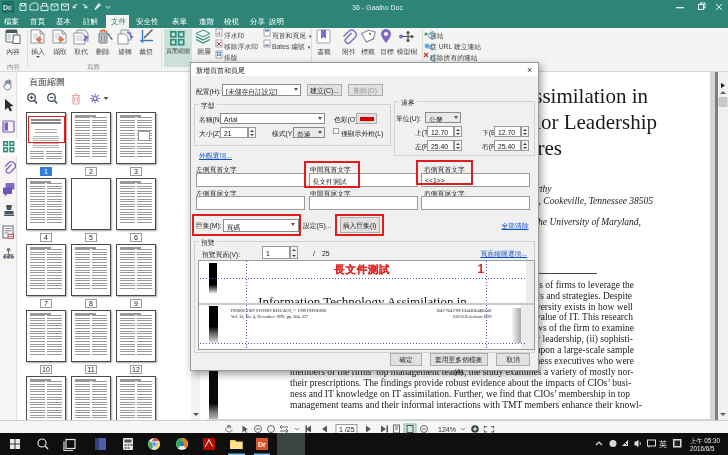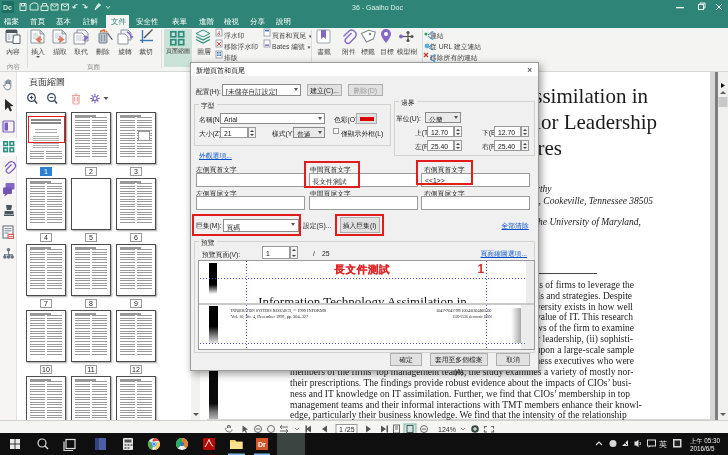--- a/index.html
+++ b/index.html
@@ -80,21 +80,21 @@
   <span class="tab cn" style="left:4px">檔案</span>
   <span class="tab cn" style="left:30px">首頁</span>
   <span class="tab cn" style="left:56px">基本</span>
   <span class="tab cn" style="left:83px">註解</span>
   <span class="tab cn" style="left:111px;color:#2e8577">文件</span>
   <span class="tab cn" style="left:136px">安全性</span>
   <span class="tab cn" style="left:172px">表單</span>
   <span class="tab cn" style="left:199px">進階</span>
   <span class="tab cn" style="left:224px">檢視</span>
   <span class="tab cn" style="left:250px">分享</span>
-  <span class="tab cn" style="left:276px">說明</span>
+  <span class="tab cn" style="left:269px">說明</span>
 </div>
 
 <div class="abs" id="ribbon">
   <div class="rbtn" style="left:2px;width:22px">
       <div class="rlabel cn">內容</div>
     </div>
   <div class="rsep" style="left:27px"></div>
   <div class="rbtn" style="left:27px;width:22px">
       <div class="rlabel cn">插入</div>
       <div style="position:absolute;top:26.5px;left:9px;border-left:2px solid transparent;border-right:2px solid transparent;border-top:2.5px solid #555"></div>
@@ -526,21 +526,20 @@
   <div class="abs" style="right:82px;top:240px;font-size:9.5px;white-space:nowrap">business value of IT. This research</div>
   <div class="abs" style="right:81px;top:251px;font-size:9.5px;white-space:nowrap">knowledge-based views of the firm to examine</div>
   <div class="abs" style="right:82px;top:262px;font-size:9.5px;white-space:nowrap">the quality of senior leadership, (ii) sophisti-</div>
   <div class="abs" style="right:81px;top:273px;font-size:9.5px;white-space:nowrap">drawing upon a large-scale sample</div>
   <div class="abs" style="right:81px;top:284px;font-size:9.5px;white-space:nowrap">senior business executives who were</div>
 
   <div class="abs" style="left:83px;top:295px;font-size:9.5px;white-space:nowrap">members of the firms’ top management teams, the study examines a variety of mostly nor-</div>
   <div class="abs" style="left:83px;top:306px;font-size:9.5px;white-space:nowrap">their prescriptions. The findings provide robust evidence about the impacts of CIOs’ busi-</div>
   <div class="abs" style="left:83px;top:316.5px;font-size:9.5px;white-space:nowrap">ness and IT knowledge on IT assimilation. Further, we find that CIOs’ membership in top</div>
   <div class="abs" style="left:83px;top:327.5px;font-size:9.5px;white-space:nowrap">management teams and their informal interactions with TMT members enhance their knowl-</div>
-  <div class="abs" style="left:83px;top:338px;font-size:9.5px;white-space:nowrap">edge, particularly their business knowledge. We find that the intensity of the relationship</div>
 
   <div class="abs" style="left:2px;top:292px;width:9px;height:55px;background:linear-gradient(180deg,#0a0a0a 72%,#7a7a7a 88%,#b5b5b5)"></div>
 </div>
 
 <div class="abs" id="statusbar">
   <svg width="728" height="12" viewBox="0 0 728 12">
     <g stroke="#6a6a6a" stroke-width="1" fill="none">
       <path d="M227 3.5c1-1.5 3-1.5 3.5 0M227.5 5v-2M229 5V2.5M230.5 5V3M226.5 5.5c0 0-1.5-0.5-1 1s2.5 2.5 4 2.5 2.5-1 2.5-2.5"></path>
       <path d="M242.5 2.5v7l2-2 1.5 2.5 1-0.5-1.5-2.5 2.5-0.5z" fill="#555" stroke="none"></path>
       <circle cx="258" cy="6" r="3.5"></circle>

